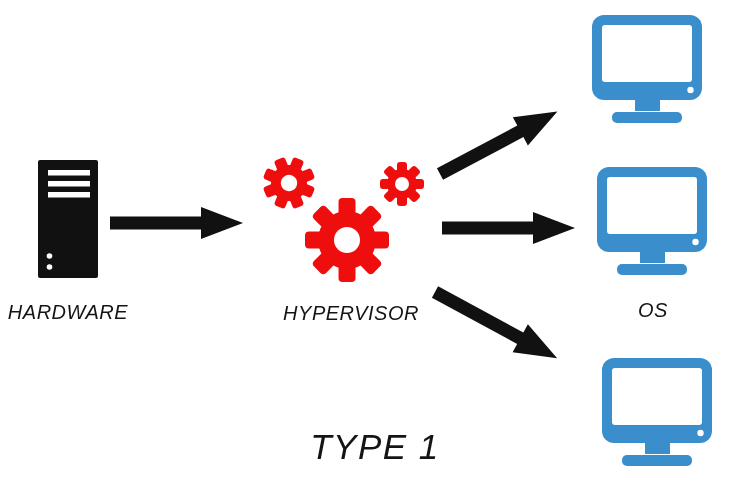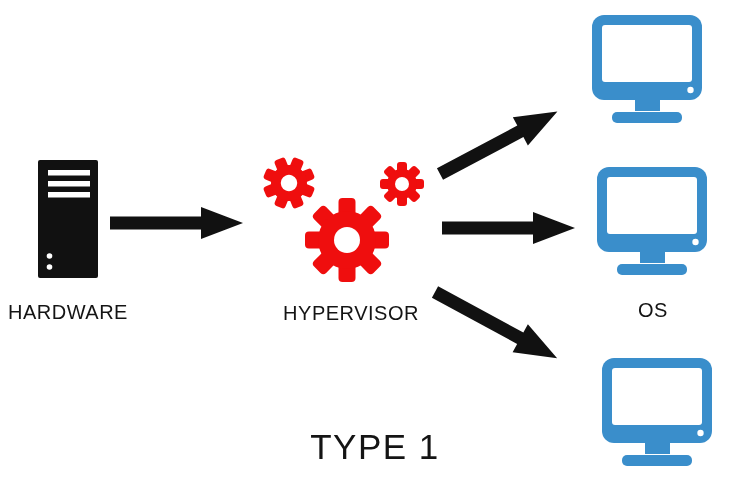--- a/index.html
+++ b/index.html
@@ -1,17 +1,17 @@
 <!DOCTYPE html>
 <html style="--gear-red: #ef0e0e; --monitor-blue: #3a8ecb; --ink-black: #111111; --background: #ffffff;"><head>
 <meta charset="utf-8">
 <style>
   html,body{margin:0;padding:0;background:#fff;}
   .stage{position:relative;width:750px;height:472px;background:var(--background,#fff);overflow:hidden;
-         font-family:"Liberation Sans",sans-serif;}
+         font-family:"Liberation Sans",sans-serif;font-style:italic;}
   svg{display:block;}
   .ink{fill:var(--ink-black,#111);}
   .gear{fill:var(--gear-red,#ef0e0e);}
   .hole{fill:#fff;}
   .mon-body{fill:var(--monitor-blue,#3a8ecb);}
   .mon-screen{fill:#fff;}
   .mon-dot{fill:#fff;}
   .lbl{fill:#141414;font-family:"Liberation Sans",sans-serif;font-size:20px;letter-spacing:0.5px;}
   .title{fill:#141414;font-family:"Liberation Sans",sans-serif;font-size:35px;letter-spacing:1.5px;}
 </style>

